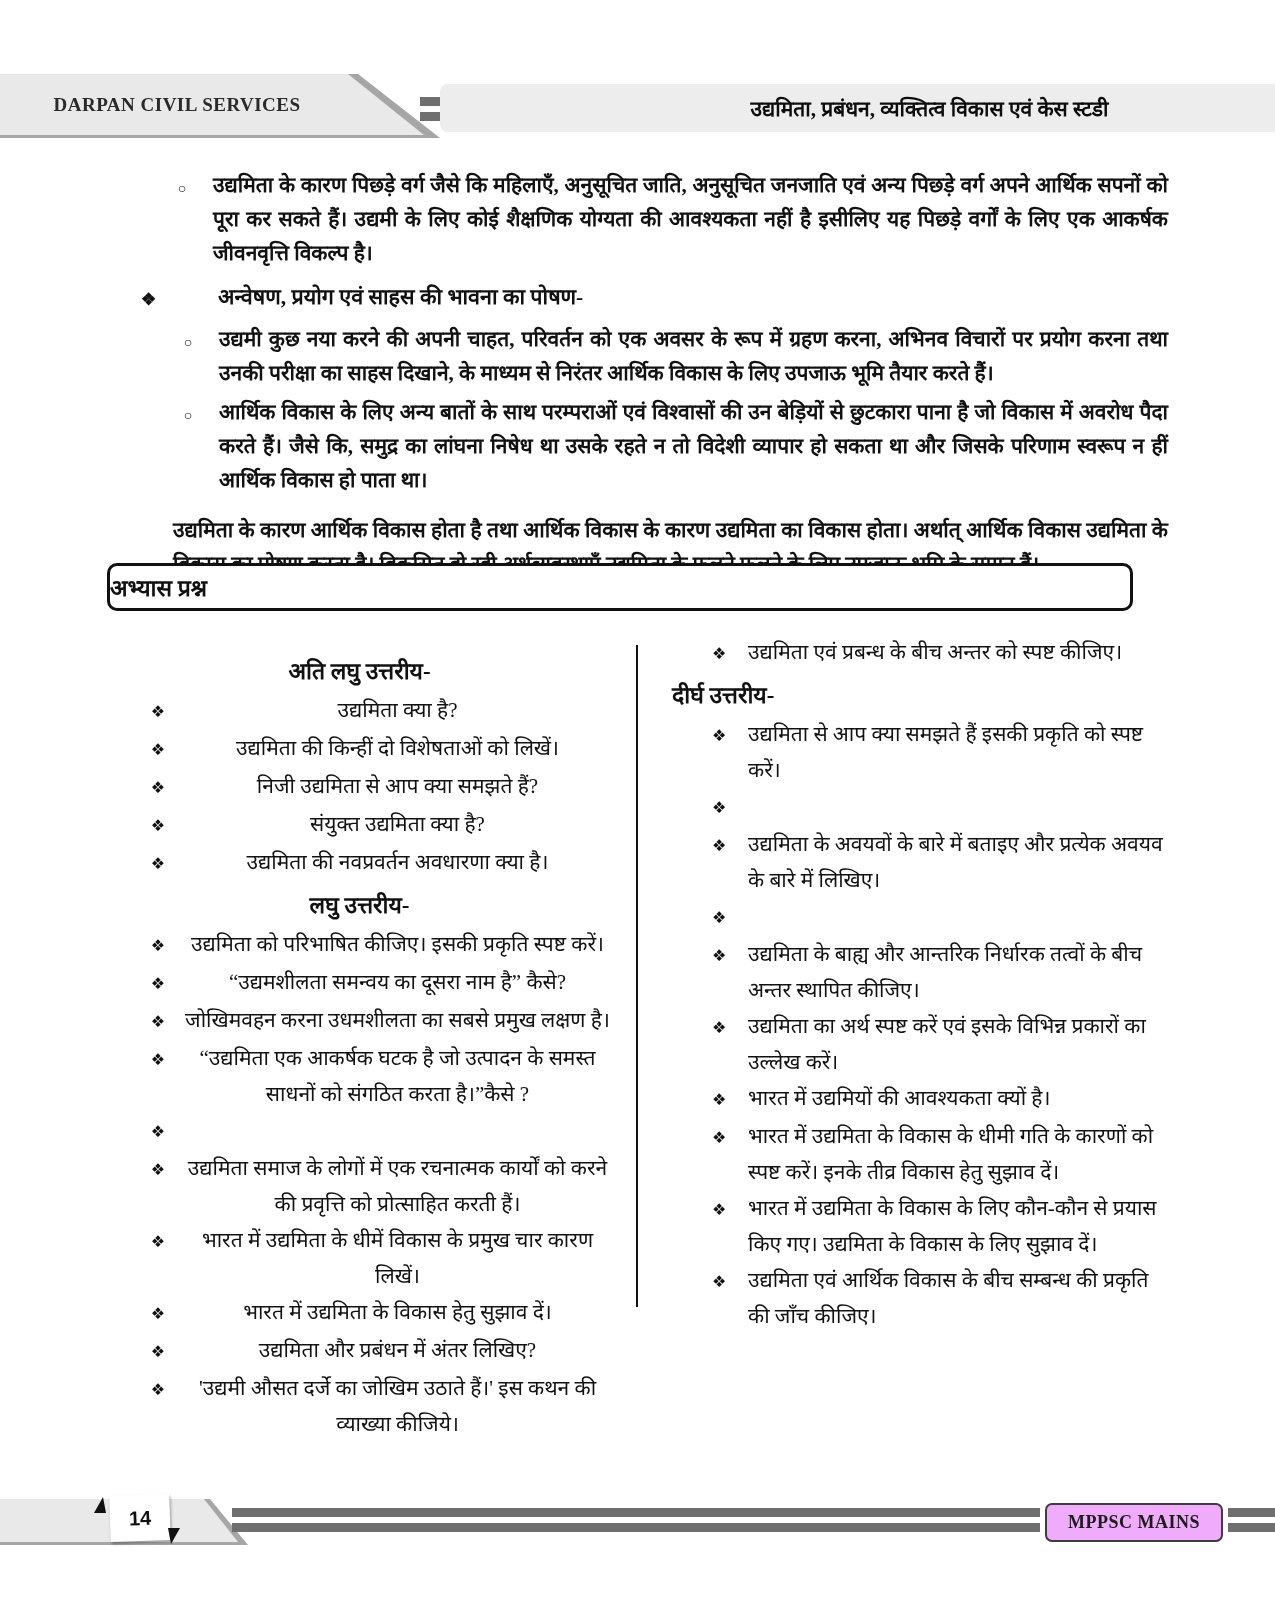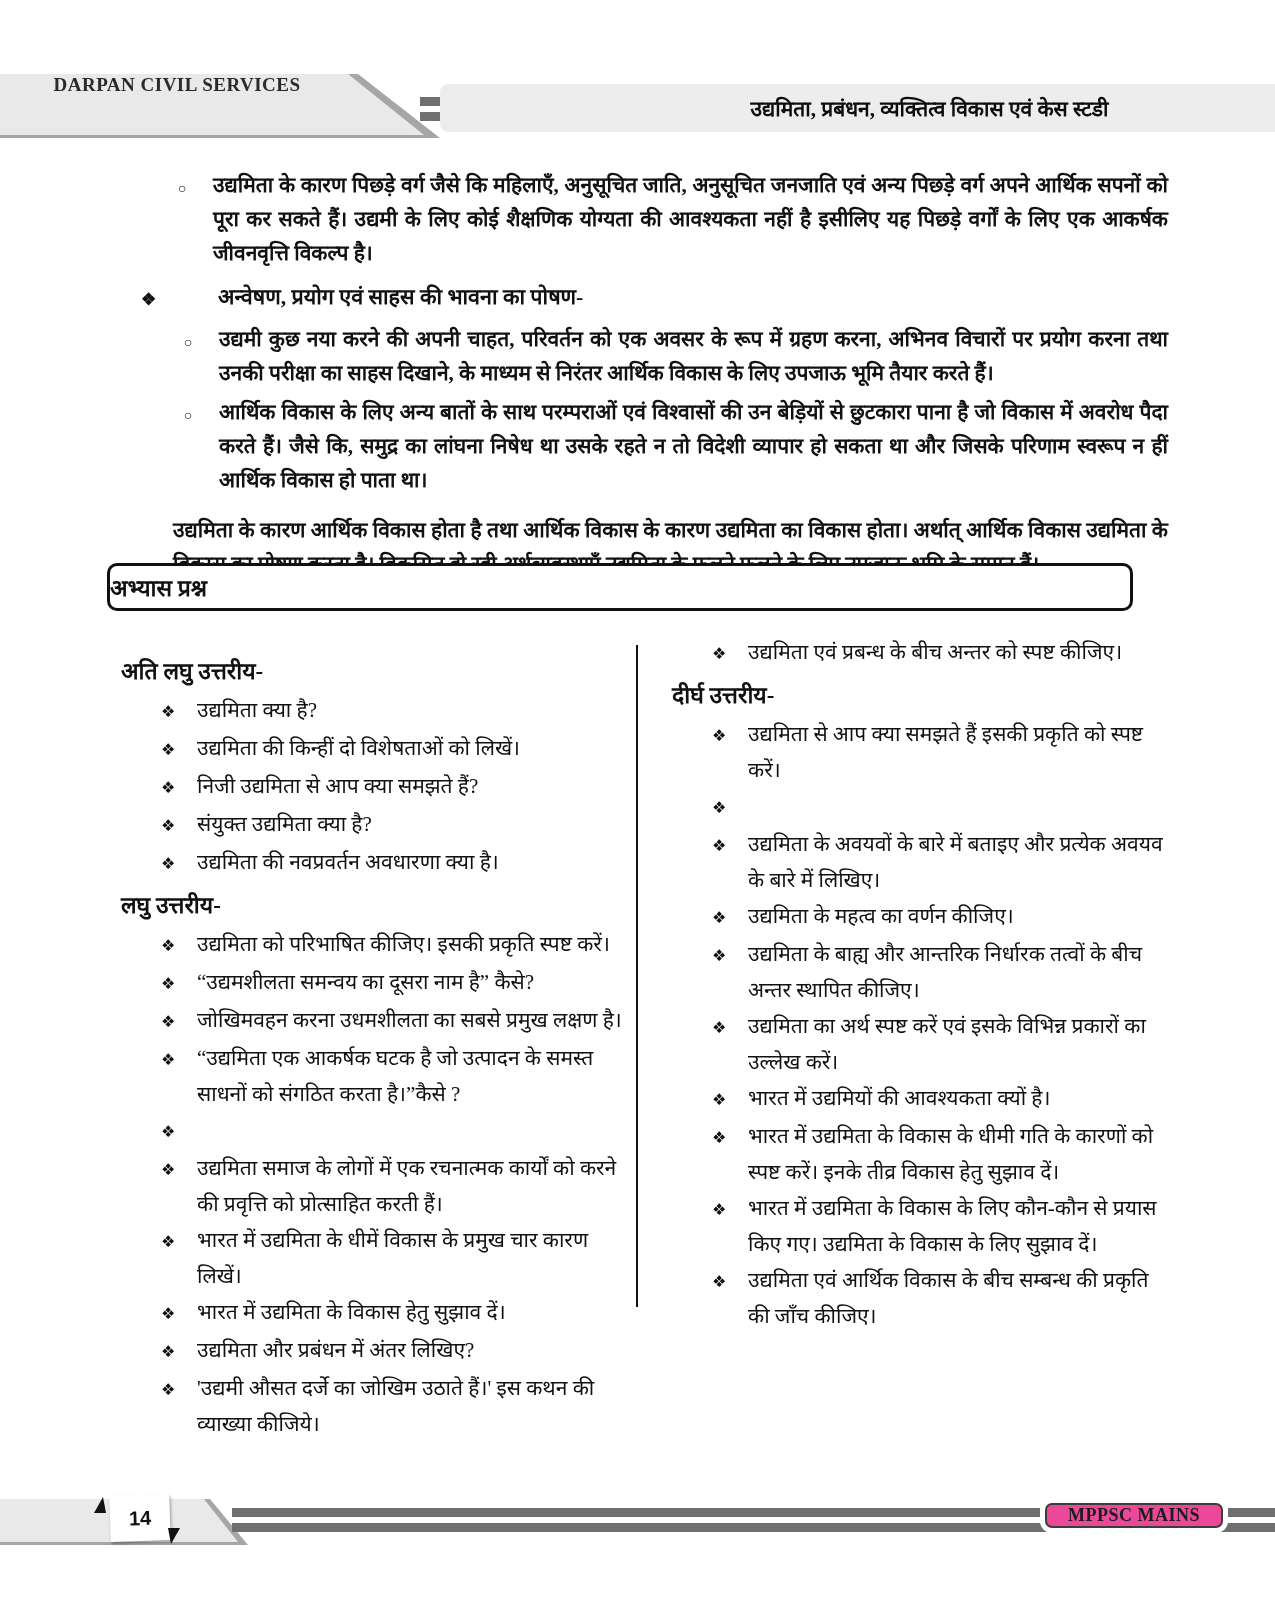--- a/index.html
+++ b/index.html
@@ -14,21 +14,21 @@
   
   .brand-bevel {
     position:absolute; left:0; top:74px; width:440px; height:64px;
     background:#a6a6a6;
     clip-path:polygon(0 0, 358px 0, 440px 100%, 0 100%);
   }
   .brand-box {
     position:absolute; left:0; top:74px; width:424px; height:61px;
     background:#e9e9e9;
     clip-path:polygon(0 0, 348px 0, 424px 100%, 0 100%);
-    display:flex; justify-content:center;
+    display:flex; align-items:center; justify-content:center;
     padding-right:70px;
   }
   .brand-text {
     font-weight:bold; font-size:19px; letter-spacing:0.5px; color:#2a2a2a;
   }
   .hbars {
     position:absolute; height:24px;
     background:linear-gradient(to bottom, #6f6f6f 0 9px, #ffffff 9px 15px, #6f6f6f 15px 24px);
   }
   .hbars.top { left:420px; right:0; top:97px; }
@@ -63,21 +63,21 @@
   
   .practice-box {
     position:absolute; left:107px; top:563px; width:1026px; height:48px;
     border:3px solid #111111; border-radius:10px; background:#ffffff;
     display:flex; align-items:center; 
   }
   .practice-title { font-weight:bold; font-size:23px; }
 
   
   .col { position:absolute; font-size:21px; line-height:36px; }
-  .col-left  { left:121px; top:648px; width:505px; }
+  .col-left  { left:107px; top:648px; width:505px;text-align:center; }
   .col-right { left:672px; top:634px; width:496px; }
   .col-divider {
     position:absolute; left:636px; top:645px; width:2px; height:662px;
     background:#111111;
   }
   .col-heading { font-weight:bold; font-size:23px; line-height:40px; margin-top:4px; }
   .q { display:flex; padding-left:40px; }
   .dia { flex:0 0 22px; margin-right:14px; font-size:16px; padding-top:2px; }
   .qt { flex:1; }
 
@@ -104,22 +104,22 @@
     position:absolute; left:94px; top:1497px; width:0; height:0;
     border-left:9px solid transparent; border-right:3px solid transparent;
     border-bottom:16px solid #111111;
   }
   .tri-down {
     position:absolute; left:168px; top:1528px; width:0; height:0;
     border-left:3px solid transparent; border-right:9px solid transparent;
     border-top:16px solid #111111;
   }
   .exam-box {
-    position:absolute; left:1045px; top:1503px; width:178px; height:25px;
-    background:#ec4899; border:2px solid #3d3d3d; border-radius:7px;
+    position:absolute; left:1045px; top:1503px; width:178px; height:39px;
+    background:#f0abfc; border:2px solid #3d3d3d; border-radius:7px;
     box-shadow:0 0 0 5px #ffffff;
     display:flex; align-items:center; justify-content:center;
   }
   .exam-label { font-weight:bold; font-size:18px; letter-spacing:0.5px; color:#1c1c1c; }
 </style>
 </head>
 <body>
 
 <div class="brand-bevel"></div>
 <div class="brand-box">
@@ -242,21 +242,20 @@
   </div>
   <div class="q">
     <span class="dia">❖</span>
   </div>
   <div class="q">
     <span class="dia">❖</span>
     <span class="qt">उद्यमिता के अवयवों के बारे में बताइए और प्रत्येक अवयव के बारे में लिखिए।</span>
   </div>
   <div class="q">
     <span class="dia">❖</span>
-    <span class="qt">उद्यमिता के महत्व का वर्णन कीजिए।</span>
   </div>
   <div class="q">
     <span class="dia">❖</span>
     <span class="qt">उद्यमिता के बाह्य और आन्तरिक निर्धारक तत्वों के बीच अन्तर स्थापित कीजिए।</span>
   </div>
   <div class="q">
     <span class="dia">❖</span>
     <span class="qt">उद्यमिता का अर्थ स्पष्ट करें एवं इसके विभिन्न प्रकारों का उल्लेख करें।</span>
   </div>
   <div class="q">

